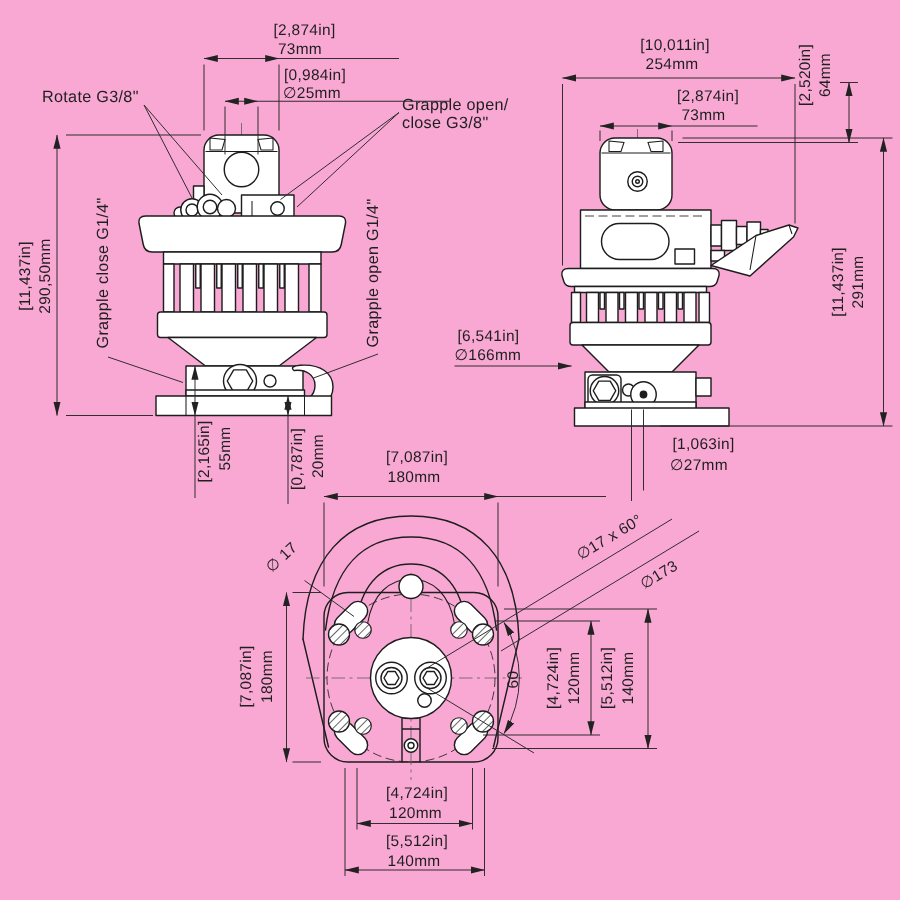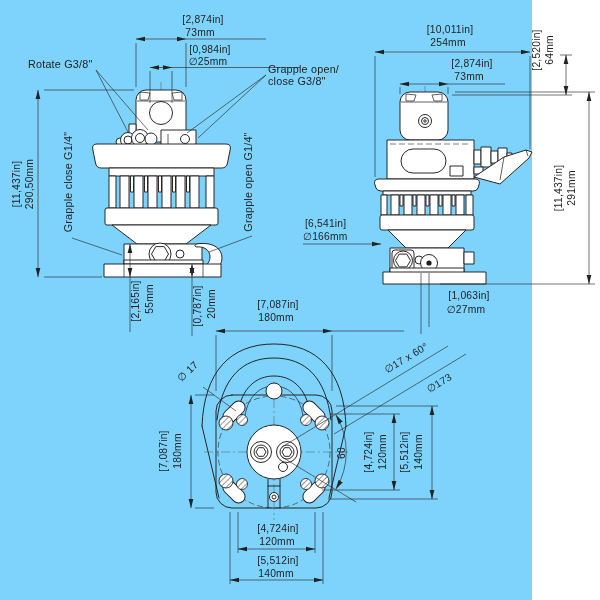--- a/index.html
+++ b/index.html
@@ -1,16 +1,16 @@
 <!DOCTYPE html>
 <html><head>
 <meta charset="utf-8">
 <style>
   html,body{margin:0;padding:0;background:#ffffff;}
-  .page{width:532px;height:600px;background:#7dd3fc;position:relative;font-family:"Liberation Sans",sans-serif;}
+  .page{width:600px;height:600px;background:#f9a8d4;position:relative;font-family:"Liberation Sans",sans-serif;}
   svg{display:block;}
   .ln{fill:none;stroke:#1d1d1d;stroke-width:0.95;stroke-linejoin:round;stroke-linecap:round;}
   .lf{fill:#ffffff;stroke:#1d1d1d;stroke-width:0.95;stroke-linejoin:round;}
   .dt{fill:none;stroke:#1d1d1d;stroke-width:0.7;}
   .dim{fill:none;stroke:#2a2a2a;stroke-width:0.65;}
   .ctr{fill:none;stroke:#555;stroke-width:0.5;stroke-dasharray:9 3 2 3;}
   .dsh{fill:none;stroke:#2a2a2a;stroke-width:0.6;stroke-dasharray:6 3;}
   text{font-family:"Liberation Sans",sans-serif;font-size:10.3px;fill:#1f1f1f;letter-spacing:0.2px;}
   .tm{text-anchor:middle;}
   .ts{text-anchor:start;}

